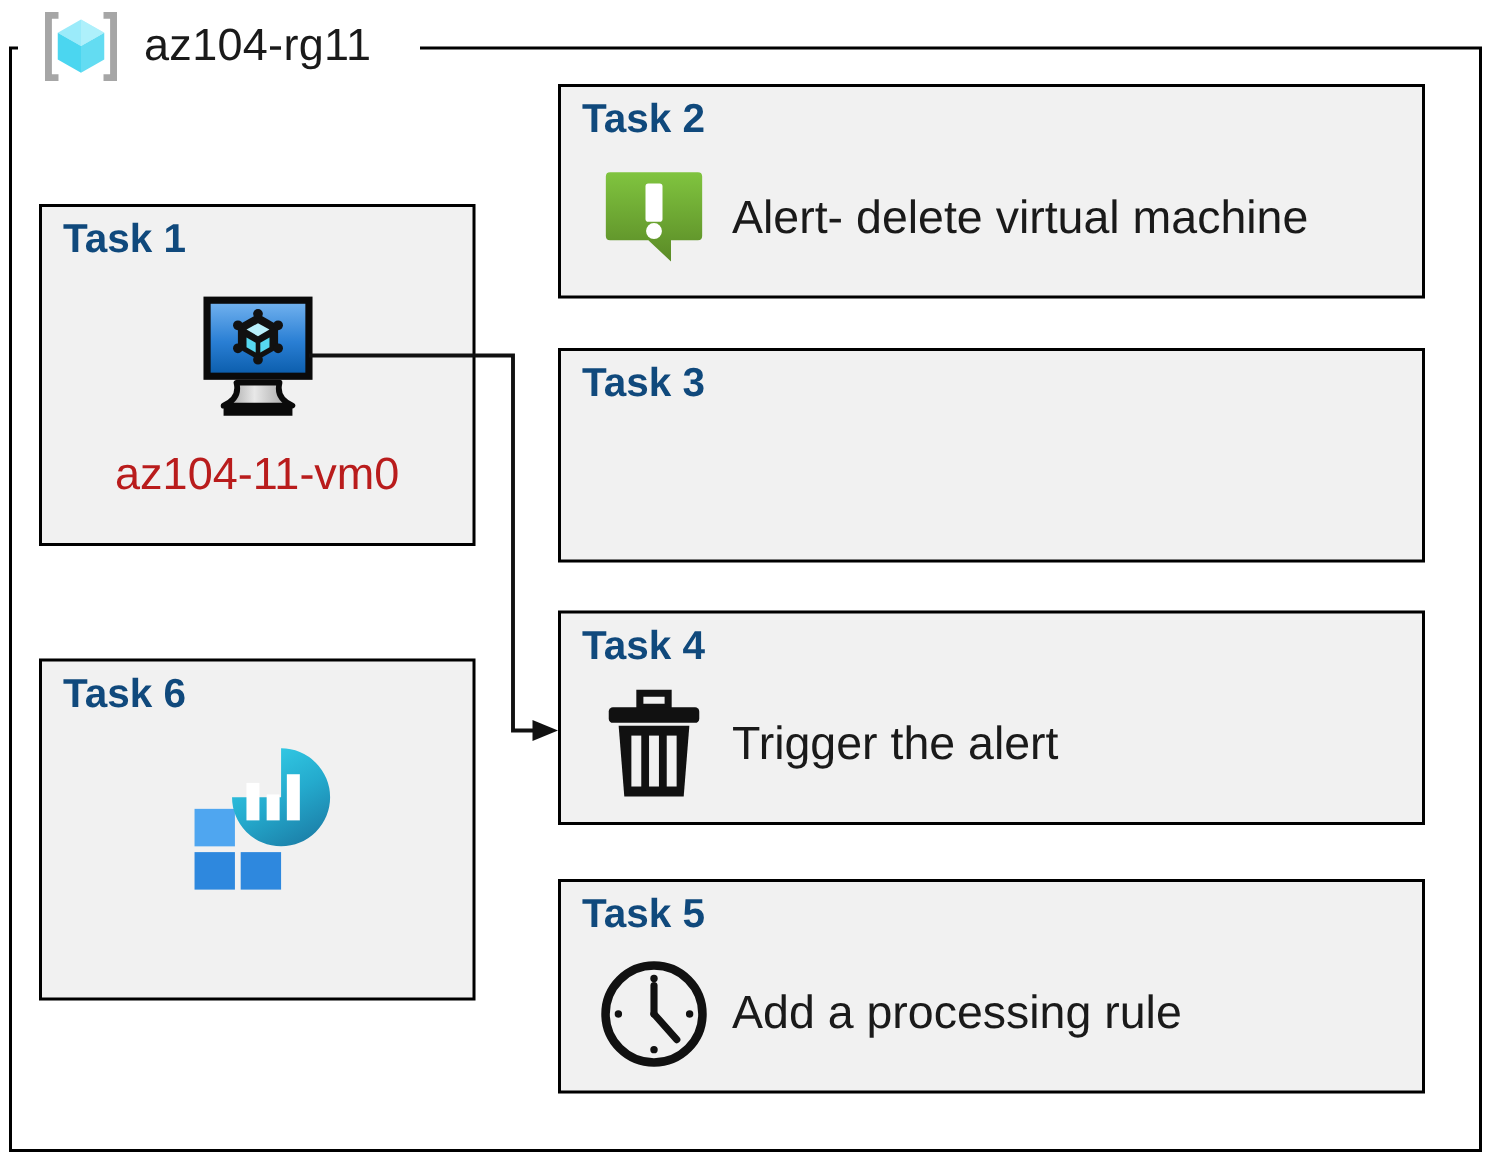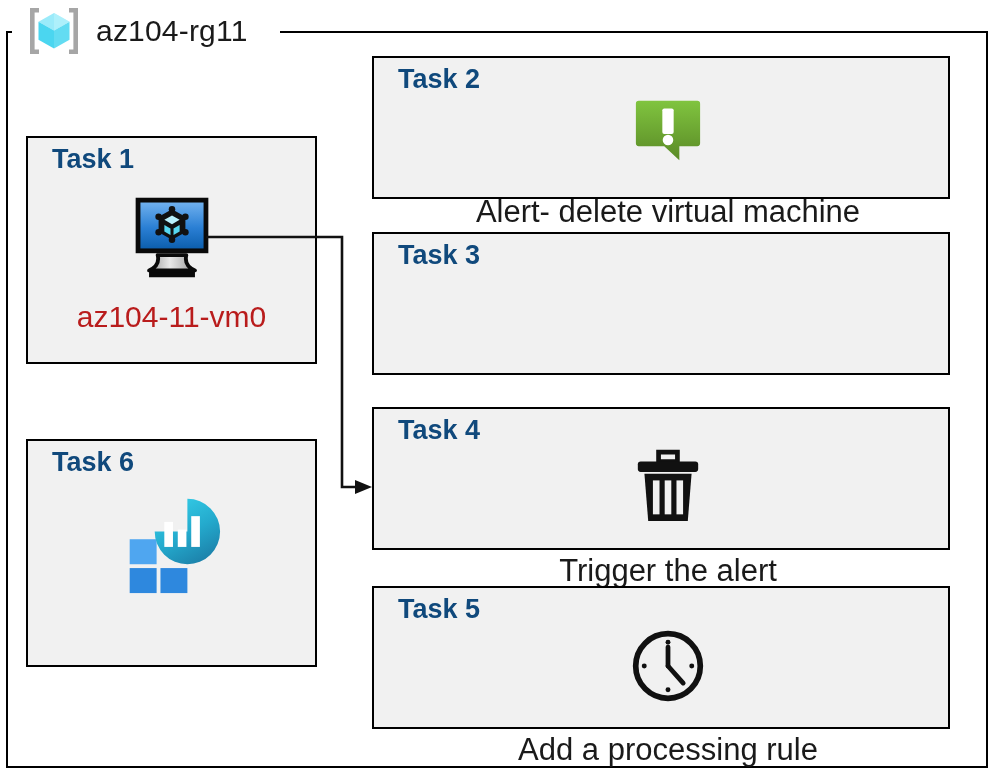--- a/index.html
+++ b/index.html
@@ -67,21 +67,21 @@
 
   
   .card {
     position: absolute;
     box-sizing: border-box;
     background: #f1f1f1;
     border: 2.5px solid #000000;
   }
   .card-title {
     position: absolute;
-    left: 24px;
+    left: 14px;
     top: 6px;
     font-size: 27px;
     font-weight: bold;
     color: #10497c;
     line-height: 1.15;
     white-space: nowrap;
   }
 
   
   .card-tall { width: 291px; height: 228px; }
@@ -109,23 +109,23 @@
 
   
   .card-wide { width: 578px; height: 143px; }
   .card-wide .card-body {
     position: absolute;
     left: 24px;
     right: 10px;
     top: 40px;
     bottom: 4px;
     display: flex;
-    flex-direction: column;
-    align-items: center;
-    gap: 29px;
+    flex-direction: row;
+    align-items: center;
+    gap: 14px;
   }
   .card-wide .icon-wrap {
     width: 76px;
     min-width: 76px;
     height: 76px;
     display: flex;
     align-items: center;
     justify-content: center;
   }
   .card-wide .card-label {

